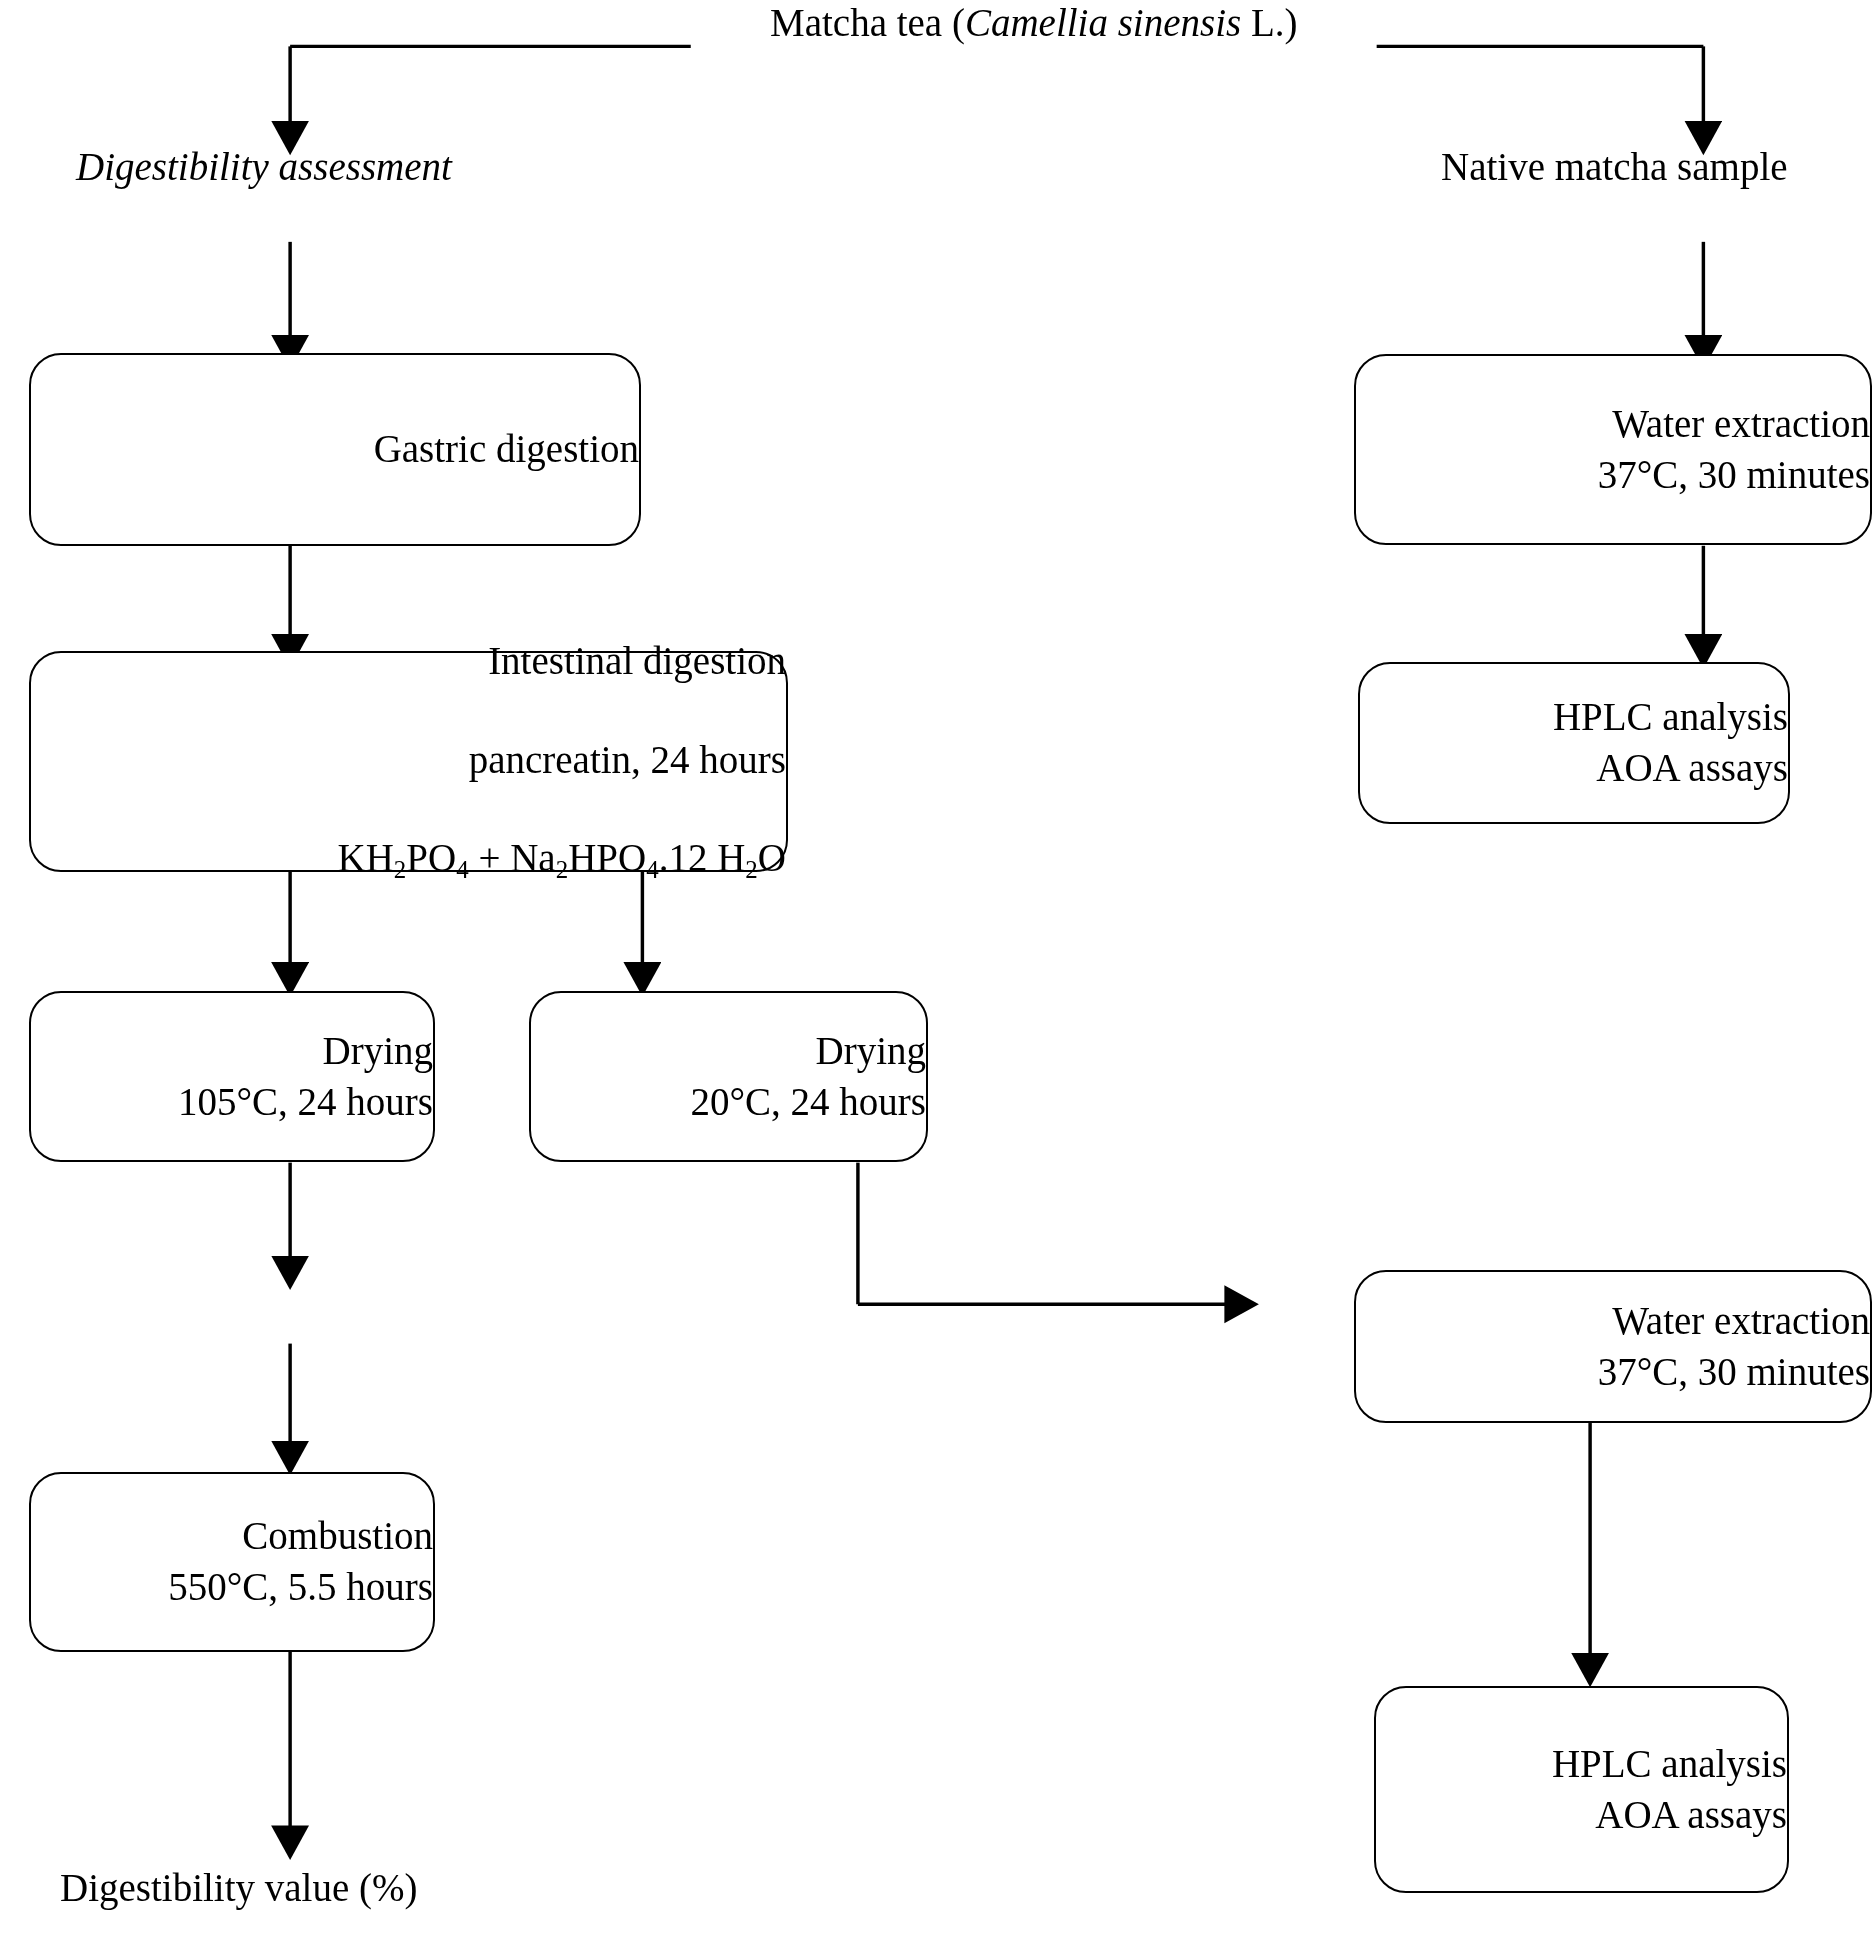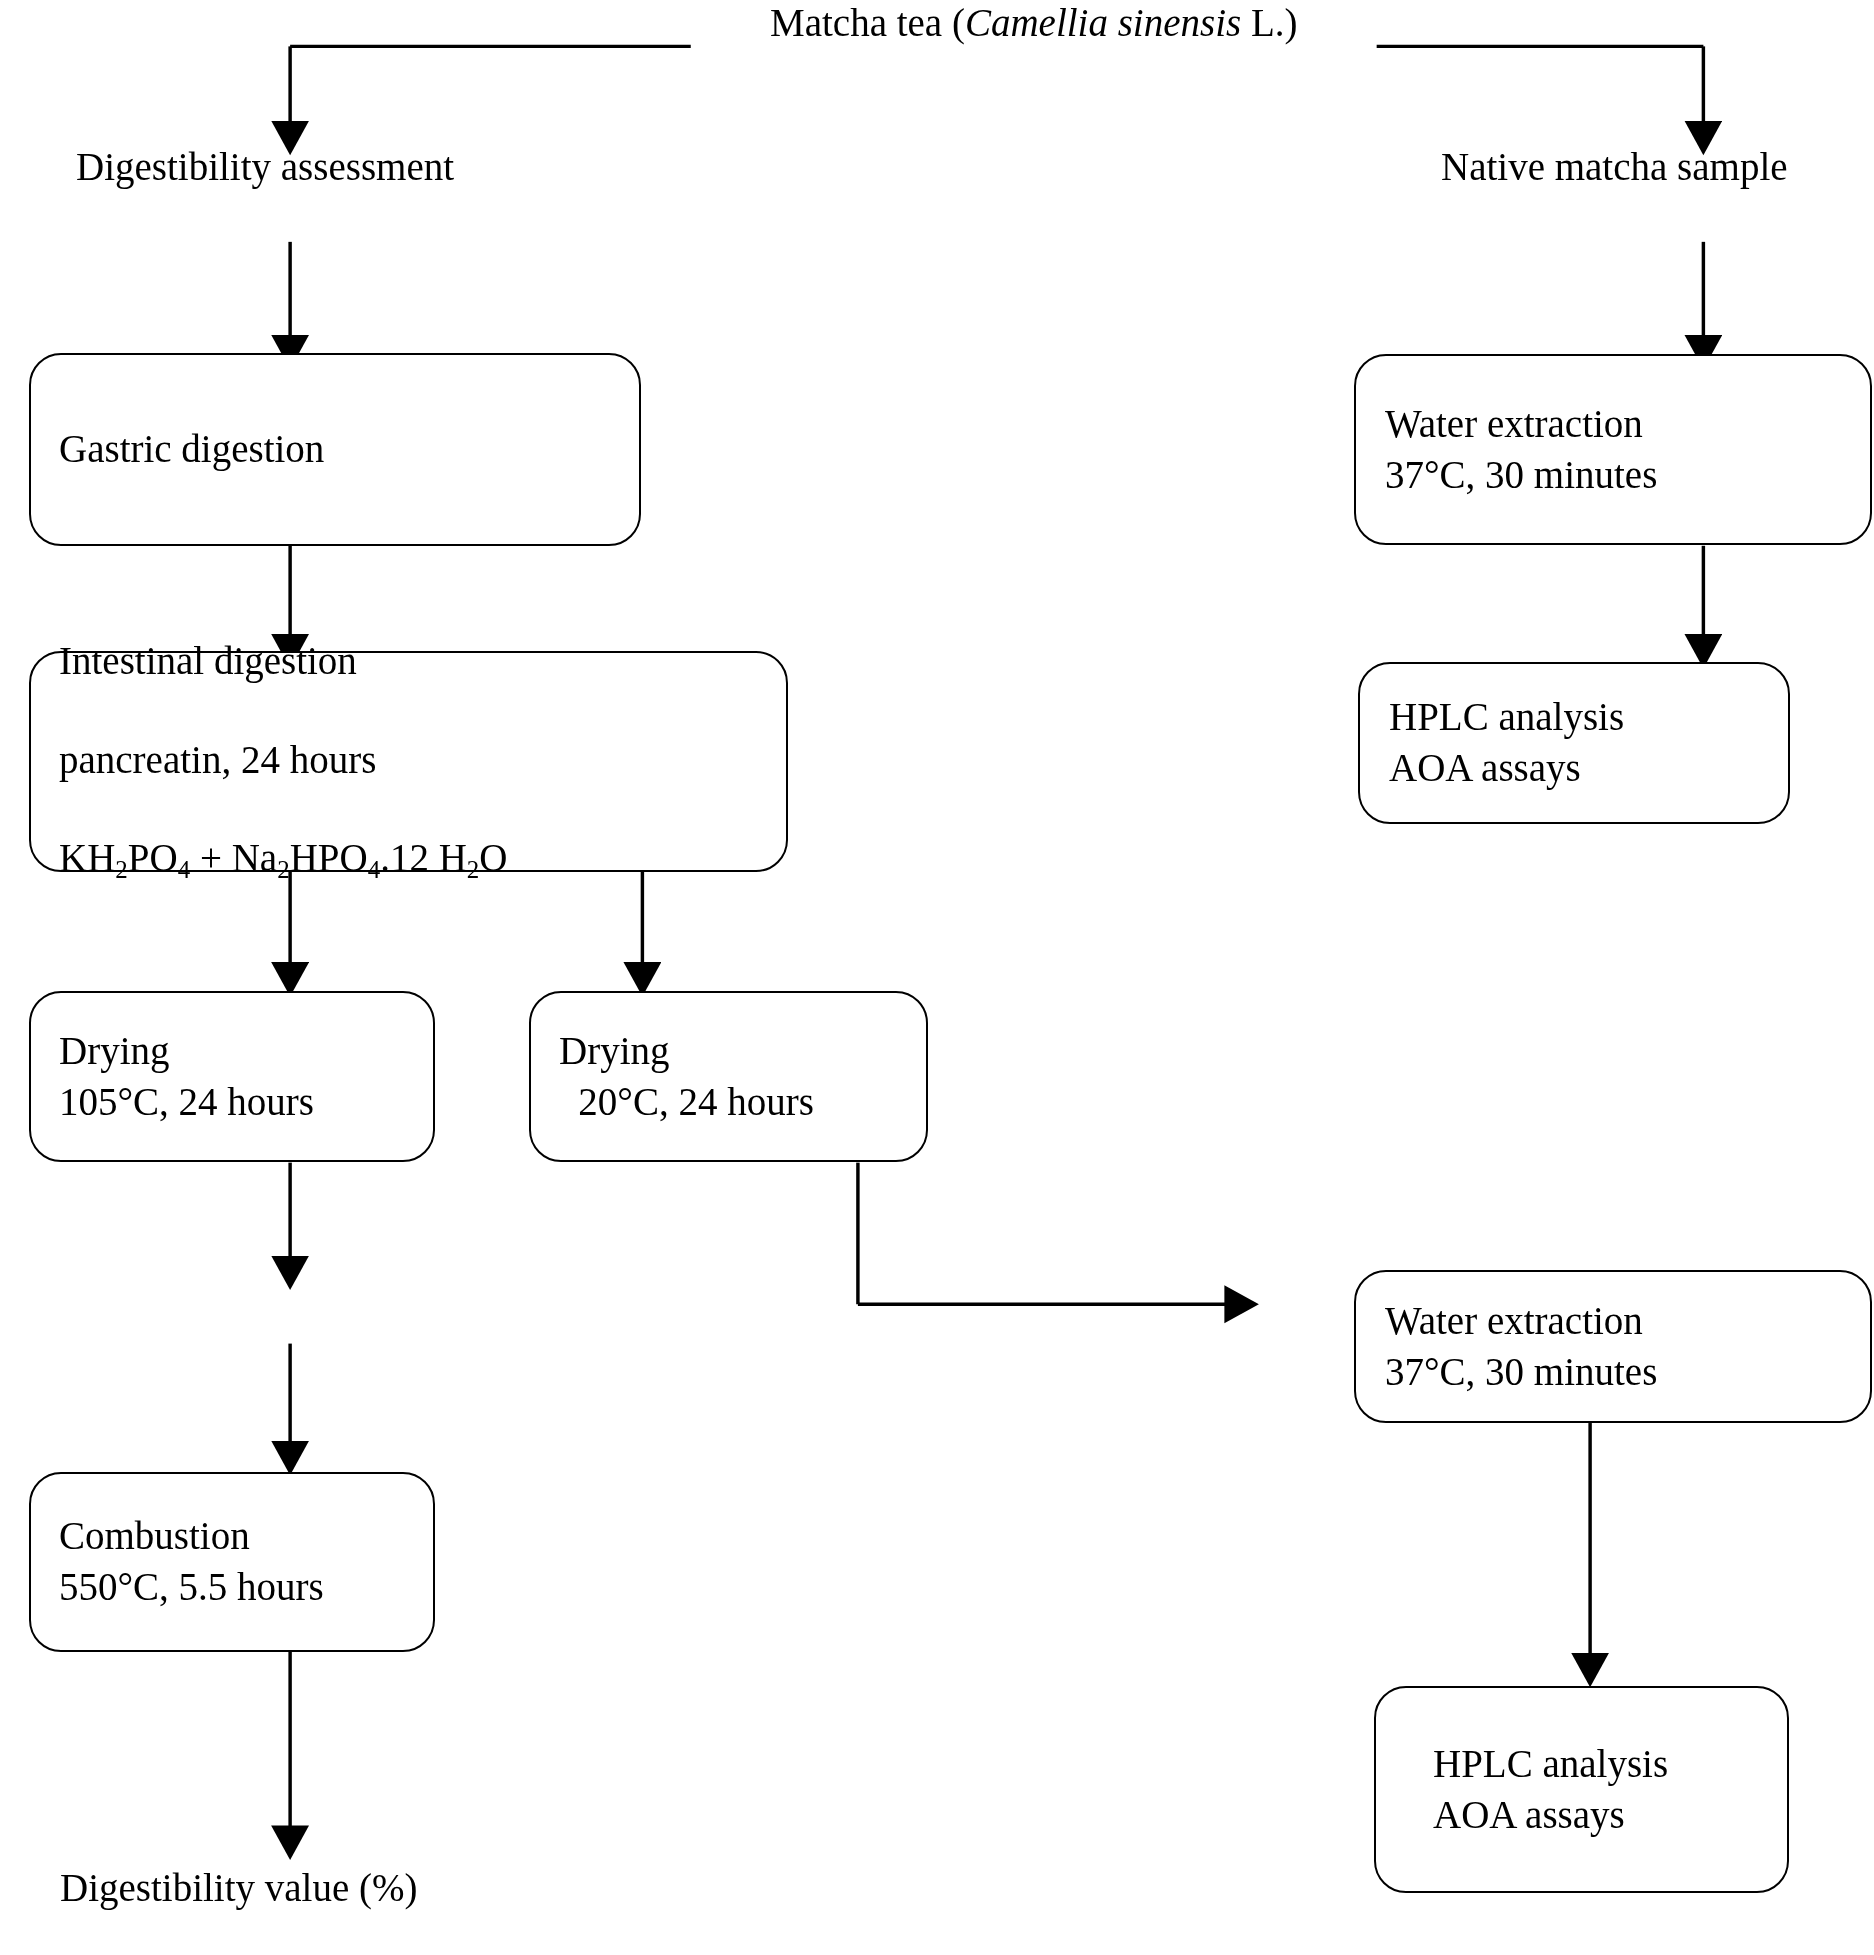--- a/index.html
+++ b/index.html
@@ -3,20 +3,21 @@
 <meta charset="utf-8">
 <style>
   html,body{margin:0;padding:0;background:#ffffff;}
   #page{
     position:relative;
     width:1874px;height:1955px;
     background:#ffffff;
     font-family:"Liberation Serif","DejaVu Serif",serif;
     color:#000000;
     overflow:hidden;
+    text-align:right;
   }
   .node{
     position:absolute;
     border:2.1px solid #000000;
     border-radius:32px;
     background:#ffffff;
     box-sizing:border-box;
     display:flex;
     flex-direction:column;
     justify-content:center;
@@ -74,21 +75,21 @@
       <path d="M2466,350 L2466,492" marker-end="url(#ah)"></path>
       <path d="M2466,790 L2466,925" marker-end="url(#ah)"></path>
       <path d="M2302,2060 L2302,2400" marker-end="url(#ah)"></path>
     </g>
   </svg>
 
   <div class="plain italic-sp" style="left:770px;top:0px;">
     <span>Matcha tea (</span><i>Camellia sinensis</i><span> L.)</span>
   </div>
 
-  <div class="plain" style="left:76px;top:144px;">Digestibility assessment</div>
+  <div class="plain" style="left:76px;top:144px;font-style:italic;">Digestibility assessment</div>
 
   <div class="plain" style="left:1441px;top:144px;">Native matcha sample</div>
 
   <div class="node" style="left:29px;top:353px;width:612px;height:193px;padding:0 0 0 28px;">
     <div class="line">Gastric digestion</div>
   </div>
 
   <div class="node" style="left:29px;top:651px;width:759px;height:221px;padding:0 0 0 28px;gap:48px;">
     <div class="line">Intestinal digestion</div>
     <div class="line">pancreatin, 24 hours</div>

